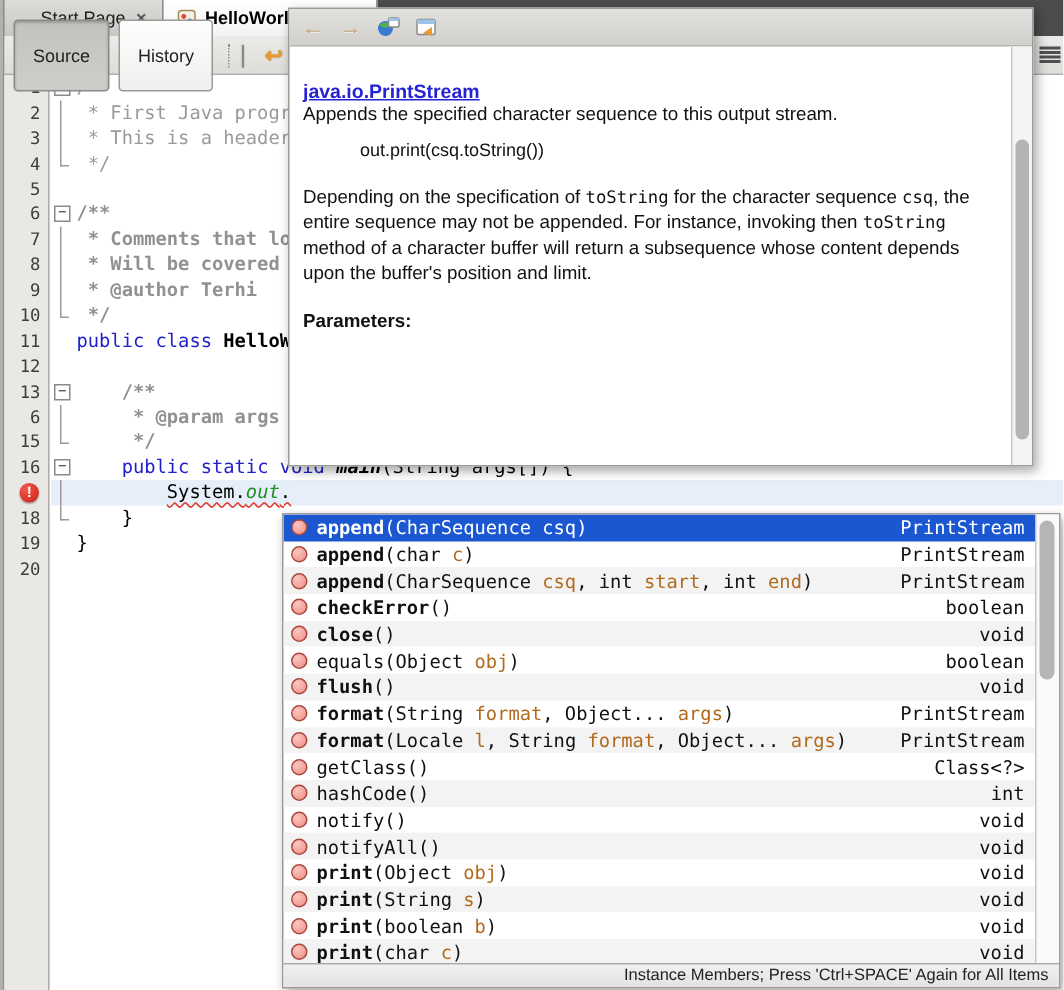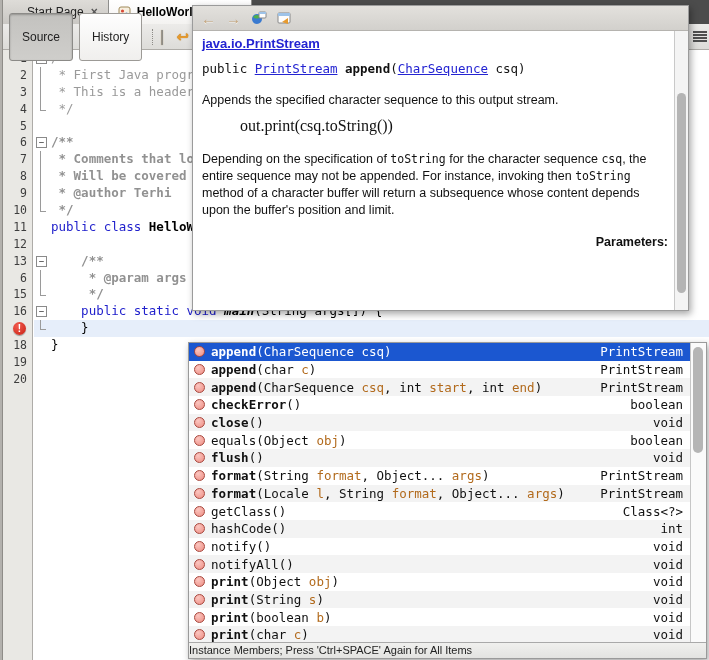--- a/index.html
+++ b/index.html
@@ -45,48 +45,48 @@
   .c-kw  { color:#2121cc; font-weight:normal; }
   .c-cls { font-weight:bold; }
   .c-mth { font-weight:bold; font-style:italic; }
   .c-fld { color:#1e9020; font-style:italic; }
   .c-err { text-decoration:underline; text-decoration-style:wavy; text-decoration-color:#e03c2e; text-decoration-thickness:1px; text-underline-offset:2px; }
 
   
   #javadoc { position:absolute; left:192px; top:5px; width:497px; height:306px; background:#fff; border:1px solid #9b9b9b; box-shadow:2px 3px 7px rgba(0,0,0,.35); z-index:5; }
   #jd-toolbar { height:25px; background:linear-gradient(#e3e1dd,#d2d0cc); border-bottom:1px solid #b5b3af; display:flex; align-items:center; gap:10px; padding:0 8px; }
   .jd-arrow { font-size:15px; font-weight:bold; color:#c5a57c; text-shadow:0 1px 0 rgba(255,255,255,.6); }
-  #jd-body { position:absolute; left:0; top:25px; right:14px; bottom:0; padding:5px 6px 0 9px; overflow:hidden; }
+  #jd-body { position:absolute; left:0; top:25px; right:14px; bottom:0; padding:22px 6px 0 9px; overflow:hidden; }
   #jd-scroll { position:absolute; right:0; top:25px; bottom:0; width:14px; background:#f4f4f4; border-left:1px solid #c9c9c9; }
   #jd-thumb { position:absolute; left:2px; top:62px; width:9px; height:200px; background:#b4b4b4; border-radius:5px; }
   .jd-link { color:#2424d2; font-weight:bold; text-decoration:underline; font-size:13px; }
   #jd-sig { font-family:"DejaVu Sans Mono",monospace; font-size:12.5px; margin:10px 0 16px 0; }
   #jd-sig .lnk { color:#2424d2; text-decoration:underline; }
   #jd-sig .bld { font-weight:bold; }
   .jd-p { font-size:12.5px; line-height:17px; color:#111; margin-bottom:16px; width:462px; }
   .jd-p .code, .jd-code { font-family:"DejaVu Sans Mono",monospace; font-size:11.5px; }
-  #jd-codeblock { font-family:Liberation Serif, serif; font-size:16px; margin:-8px 0 16px 38px; }
-  #jd-params { font-weight:bold; font-size:12.5px;text-align:right; }
+  #jd-codeblock { font-family:Liberation Sans, sans-serif; font-size:12px; margin:-8px 0 16px 38px; }
+  #jd-params { font-weight:bold; font-size:12.5px; }
 
   
   #completion { position:absolute; left:188px; top:342px; width:519px; height:317px; background:#fff; border:1px solid #9a9a9a; box-shadow:2px 3px 7px rgba(0,0,0,.35); z-index:6; }
   #cmp-rows { position:absolute; left:0; top:0; right:16px; bottom:16px; overflow:hidden; }
   .cmp-row { display:flex; align-items:center; height:17.7px; padding-left:5px; position:relative; font-family:"DejaVu Sans Mono","Liberation Mono",monospace; font-size:12.5px; }
   .cmp-row.stripe { background:#f3f3f3; }
   .cmp-row.selected { background:#1b57d0; color:#fff; }
   .m-icon { width:11px; height:11px; border-radius:50%; background:radial-gradient(circle at 35% 30%, #fbc6c0, #ee8d83); border:1px solid #a8473d; margin-right:6px; flex:none; }
   .cmp-name { white-space:pre; }
   .cmp-name.bold { font-weight:bold; }
   .cmp-sig { white-space:pre; }
   .cmp-sig .c-n { color:#b26a1c; }
   .cmp-row.selected .cmp-sig .c-n { color:#fff; }
   .cmp-ret { position:absolute; right:7px; white-space:pre; }
   #cmp-scroll { position:absolute; right:0; top:0; width:16px; bottom:16px; background:#fafafa; border-left:1px solid #c6c6c6; }
   #cmp-thumb { position:absolute; left:2px; top:4px; width:10px; height:106px; background:#b5b5b5; border-radius:5px; }
-  #cmp-footer { position:absolute; left:0; right:0; bottom:0; height:16px; background:linear-gradient(#f0f0ee,#e3e3e1); border-top:1px solid #a9a9a9; font-size:11px; color:#222; line-height:15px; padding-right:7px; }
+  #cmp-footer { position:absolute; left:0; right:0; bottom:0; height:16px; background:linear-gradient(#f0f0ee,#e3e3e1); border-top:1px solid #a9a9a9; font-size:11px; color:#222; text-align:right; line-height:15px; padding-right:7px; }
 
   svg { display:block; }
 </style>
 </head>
 <body>
 
 <div id="left-edge"></div>
 
 <div id="tabbar">
   <div class="tab inactive">
@@ -194,20 +194,21 @@
         <div class="code-line fold-m"><span class="c-cmb"> * Comments that look like this are for documentation</span></div>
         <div class="code-line fold-m"><span class="c-cmb"> * Will be covered later on the course in detail</span></div>
         <div class="code-line fold-m"><span class="c-cmb"> * @author Terhi</span></div>
         <div class="code-line fold-e"><span class="c-cmb"> */</span></div>
         <div class="code-line"><span class="c-kw">public class </span><span class="c-cls">HelloWorld</span><span class="c-pl"> {</span></div>
         <div class="code-line"></div>
         <div class="code-line fold-s"><span class="c-pl">    </span><span class="c-cmb">/**</span></div>
         <div class="code-line fold-m"><span class="c-pl">    </span><span class="c-cmb"> * @param args the command line arguments</span></div>
         <div class="code-line fold-e"><span class="c-pl">    </span><span class="c-cmb"> */</span></div>
         <div class="code-line fold-s"><span class="c-pl">    </span><span class="c-kw">public static void </span><span class="c-mth">main</span><span class="c-pl">(String args[]) {</span></div>
+        <div class="code-line fold-m"><span class="c-pl">        </span><span class="c-pl c-err">System.</span><span class="c-fld c-err">out</span><span class="c-pl c-err">.</span></div>
         <div class="code-line fold-e"><span class="c-pl">    }</span></div>
         <div class="code-line"><span class="c-pl">}</span></div>
         <div class="code-line"></div>
       </div>
 
   </div>
 </div>
 
 <div id="javadoc">
   <div id="jd-toolbar">
@@ -224,21 +225,20 @@
     <span>
       <svg width="15" height="13" viewBox="0 0 15 13">
         <rect x="1" y="1" width="12" height="10" rx="1" fill="#fdfdfd" stroke="#888"></rect>
         <rect x="1" y="1" width="12" height="3" fill="#9ec3e8"></rect>
         <path d="M5 10 L11 6 L11 12 Z" fill="#e79a2e"></path>
       </svg>
     </span>
   </div>
   <div id="jd-body">
     <a class="jd-link">java.io.PrintStream</a>
-    <div id="jd-sig"><span class="">public </span><span class="lnk">PrintStream</span><span class=""> </span><span class="bld">append</span><span class="">(</span><span class="lnk">CharSequence</span><span class=""> csq)</span></div>
     <div class="jd-p">Appends the specified character sequence to this output stream.</div>
     <div id="jd-codeblock">out.print(csq.toString())</div>
     <div class="jd-p" id="jd-p3"><span>Depending on the specification of </span><span class="code">toString</span><span> for the character sequence </span><span class="code">csq</span><span>, the entire sequence may not be appended. For instance, invoking then </span><span class="code">toString</span><span> method of a character buffer will return a subsequence whose content depends upon the buffer's position and limit.</span></div>
     <div id="jd-params">Parameters:</div>
   </div>
   <div id="jd-scroll">
     <div id="jd-thumb"></div>
   </div>
 </div>
 

